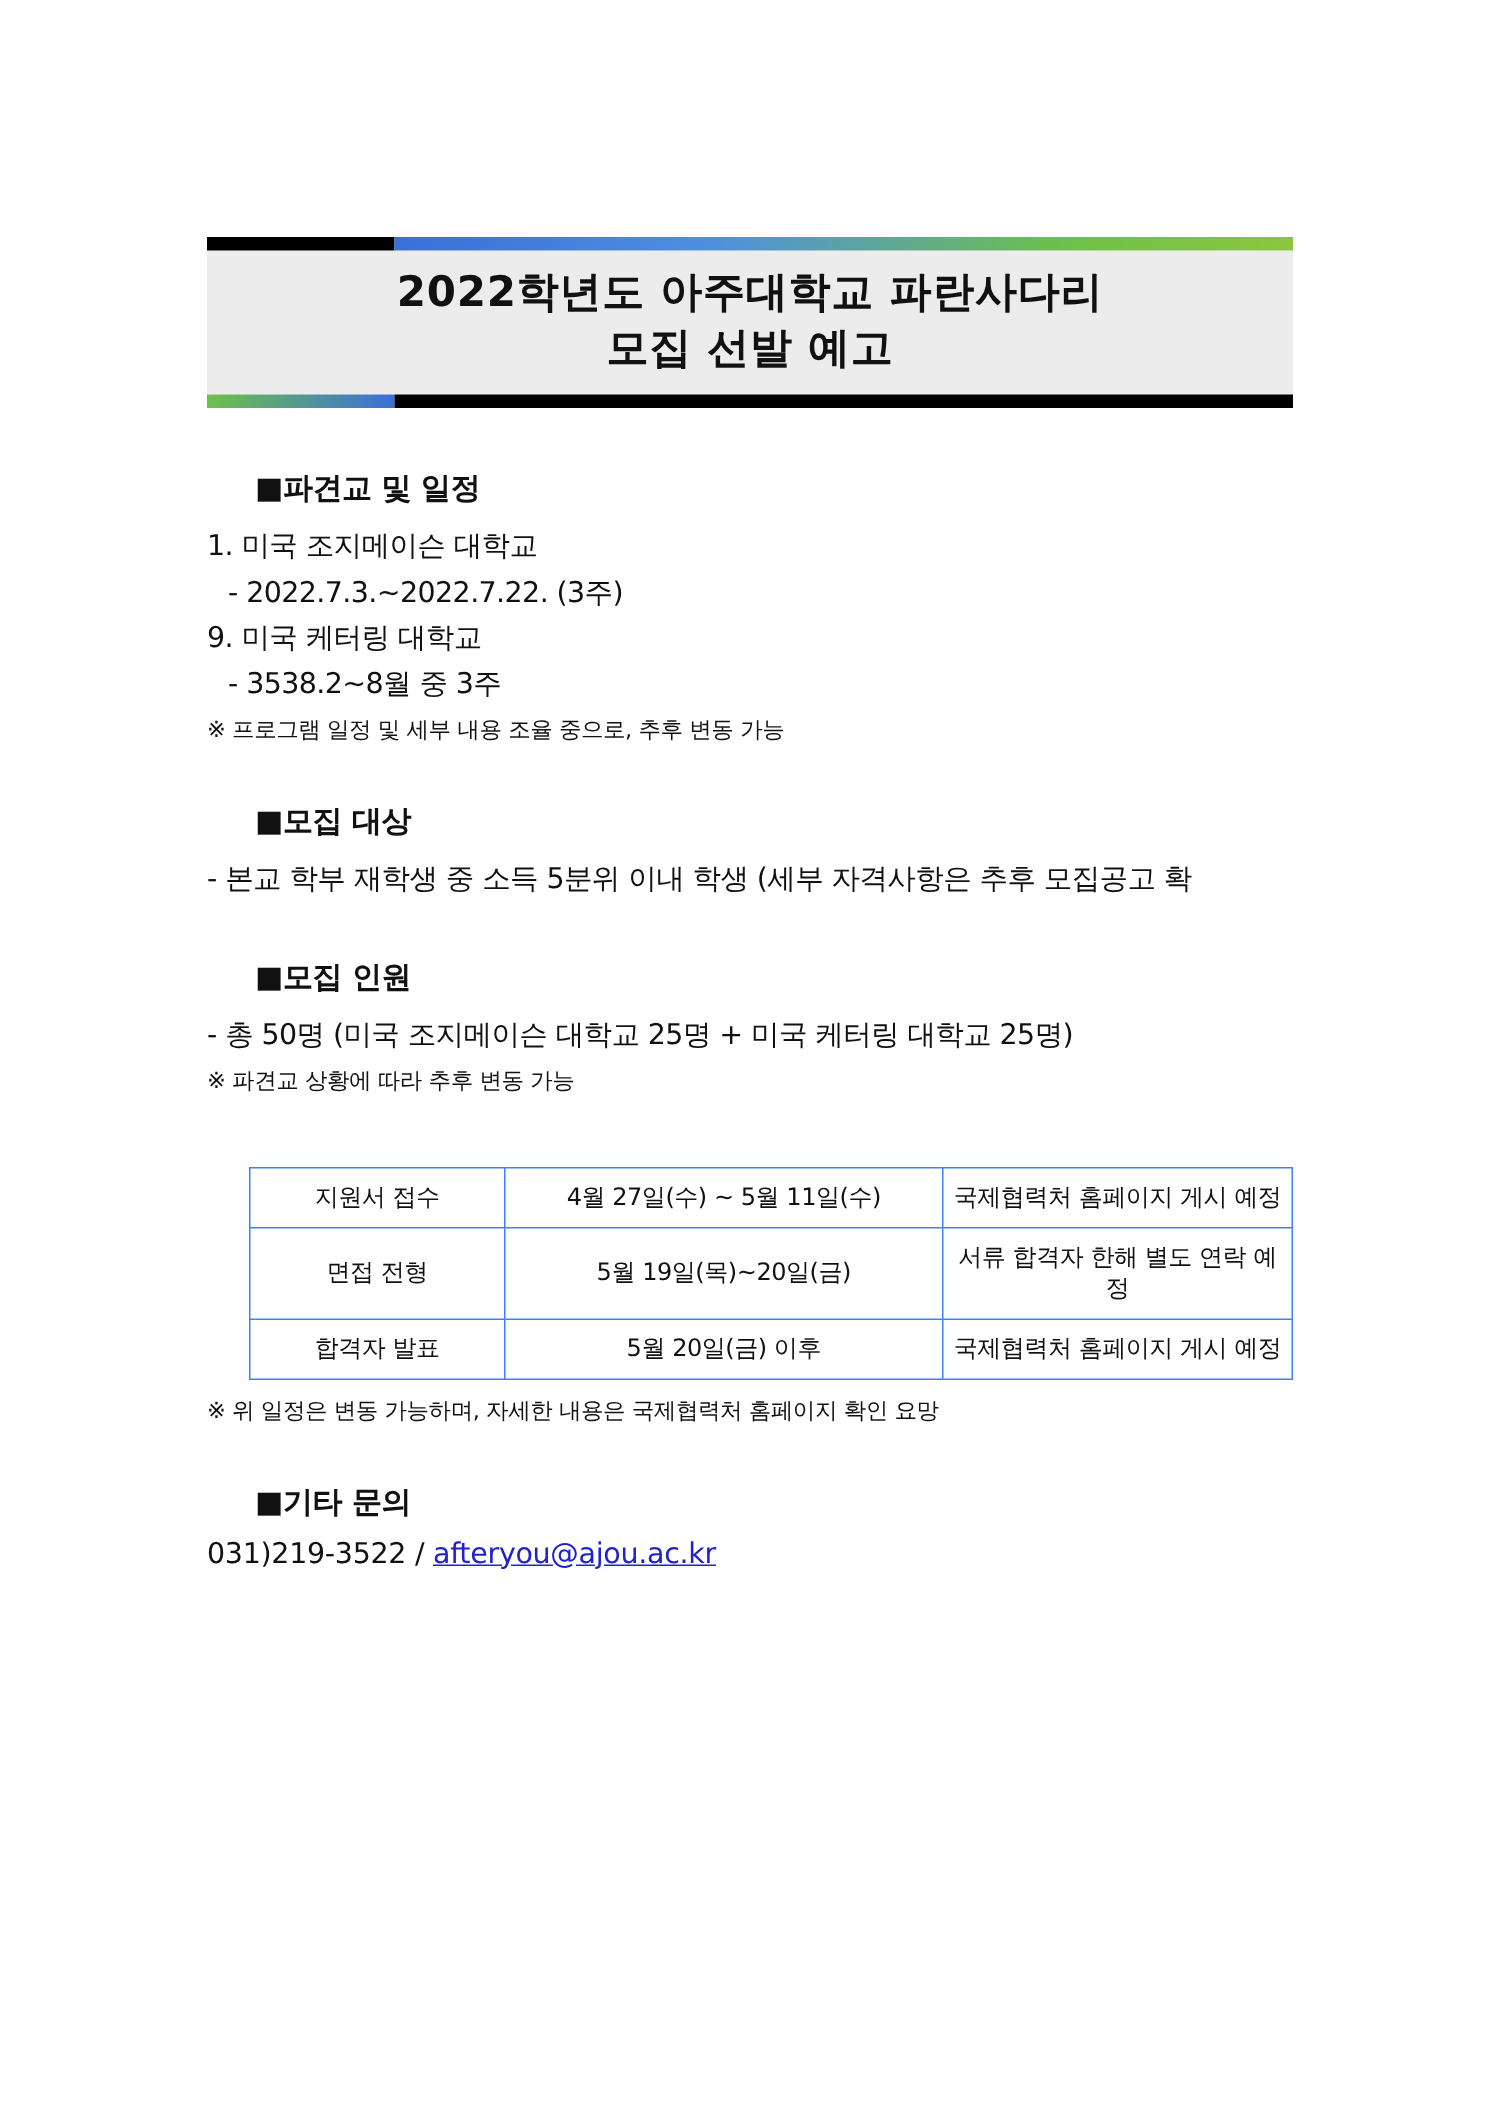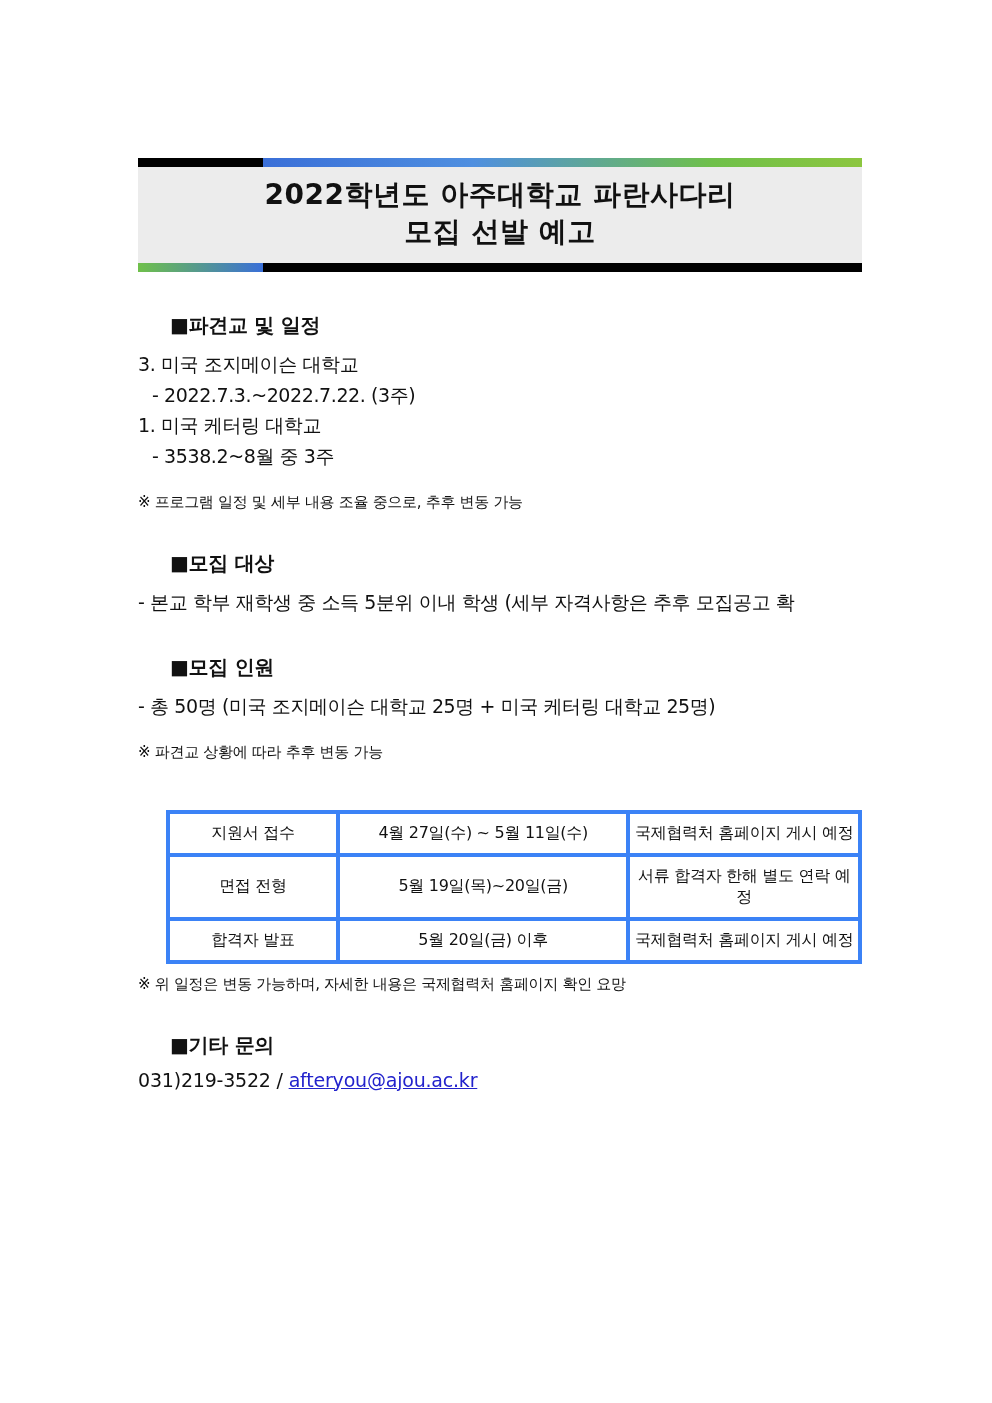--- a/index.html
+++ b/index.html
@@ -92,34 +92,34 @@
     letter-spacing: -0.4px;
   }
   .line.indent {
     padding-left: 14px;
   }
   .note {
     font-size: 15px;
     color: #111111;
     letter-spacing: -0.3px;
     line-height: 1.6;
-    margin-top: 18px;
+    margin-top: 2px;
   }
   .gap-lg { height: 30px; }
 
   
   table.schedule {
     border-collapse: collapse;
     margin-top: 10px;
     margin-left: 28px;
     width: 696px;
     font-family: "DejaVu Sans", sans-serif;
   }
   table.schedule td {
-    border: 4px solid #3b82f6;
+    border: 1px solid #3b82f6;
     text-align: center;
     font-size: 16px;
     padding: 9px 4px;
     letter-spacing: -0.3px;
     color: #111111;
   }
   table.schedule td.c1 { width: 168px; }
   table.schedule td.c2 { width: 294px; }
   table.schedule td.c3 { width: 234px; }
 
@@ -152,23 +152,23 @@
       <div class="banner-bar">
         <div class="bar-seg-grad-bot"></div>
         <div class="bar-seg-dark-bot"></div>
       </div>
     </div>
 
     <div class="sections">
 
       <div class="sec">
         <div class="sec-head">■파견교 및 일정</div>
-        <div class="line">3. 미국 조지메이슨 대학교</div>
+        <div class="line">1. 미국 조지메이슨 대학교</div>
         <div class="line indent">- 2022.7.3.~2022.7.22. (3주)</div>
-        <div class="line">1. 미국 케터링 대학교</div>
+        <div class="line">9. 미국 케터링 대학교</div>
         <div class="line indent">- 3538.2~8월 중 3주</div>
         <div class="note">※ 프로그램 일정 및 세부 내용 조율 중으로, 추후 변동 가능</div>
       </div>
 
       <div class="gap-lg"></div>
 
       <div class="sec">
         <div class="sec-head">■모집 대상</div>
         <div class="line">- 본교 학부 재학생 중 소득 5분위 이내 학생 (세부 자격사항은 추후 모집공고 확</div>
       </div>

